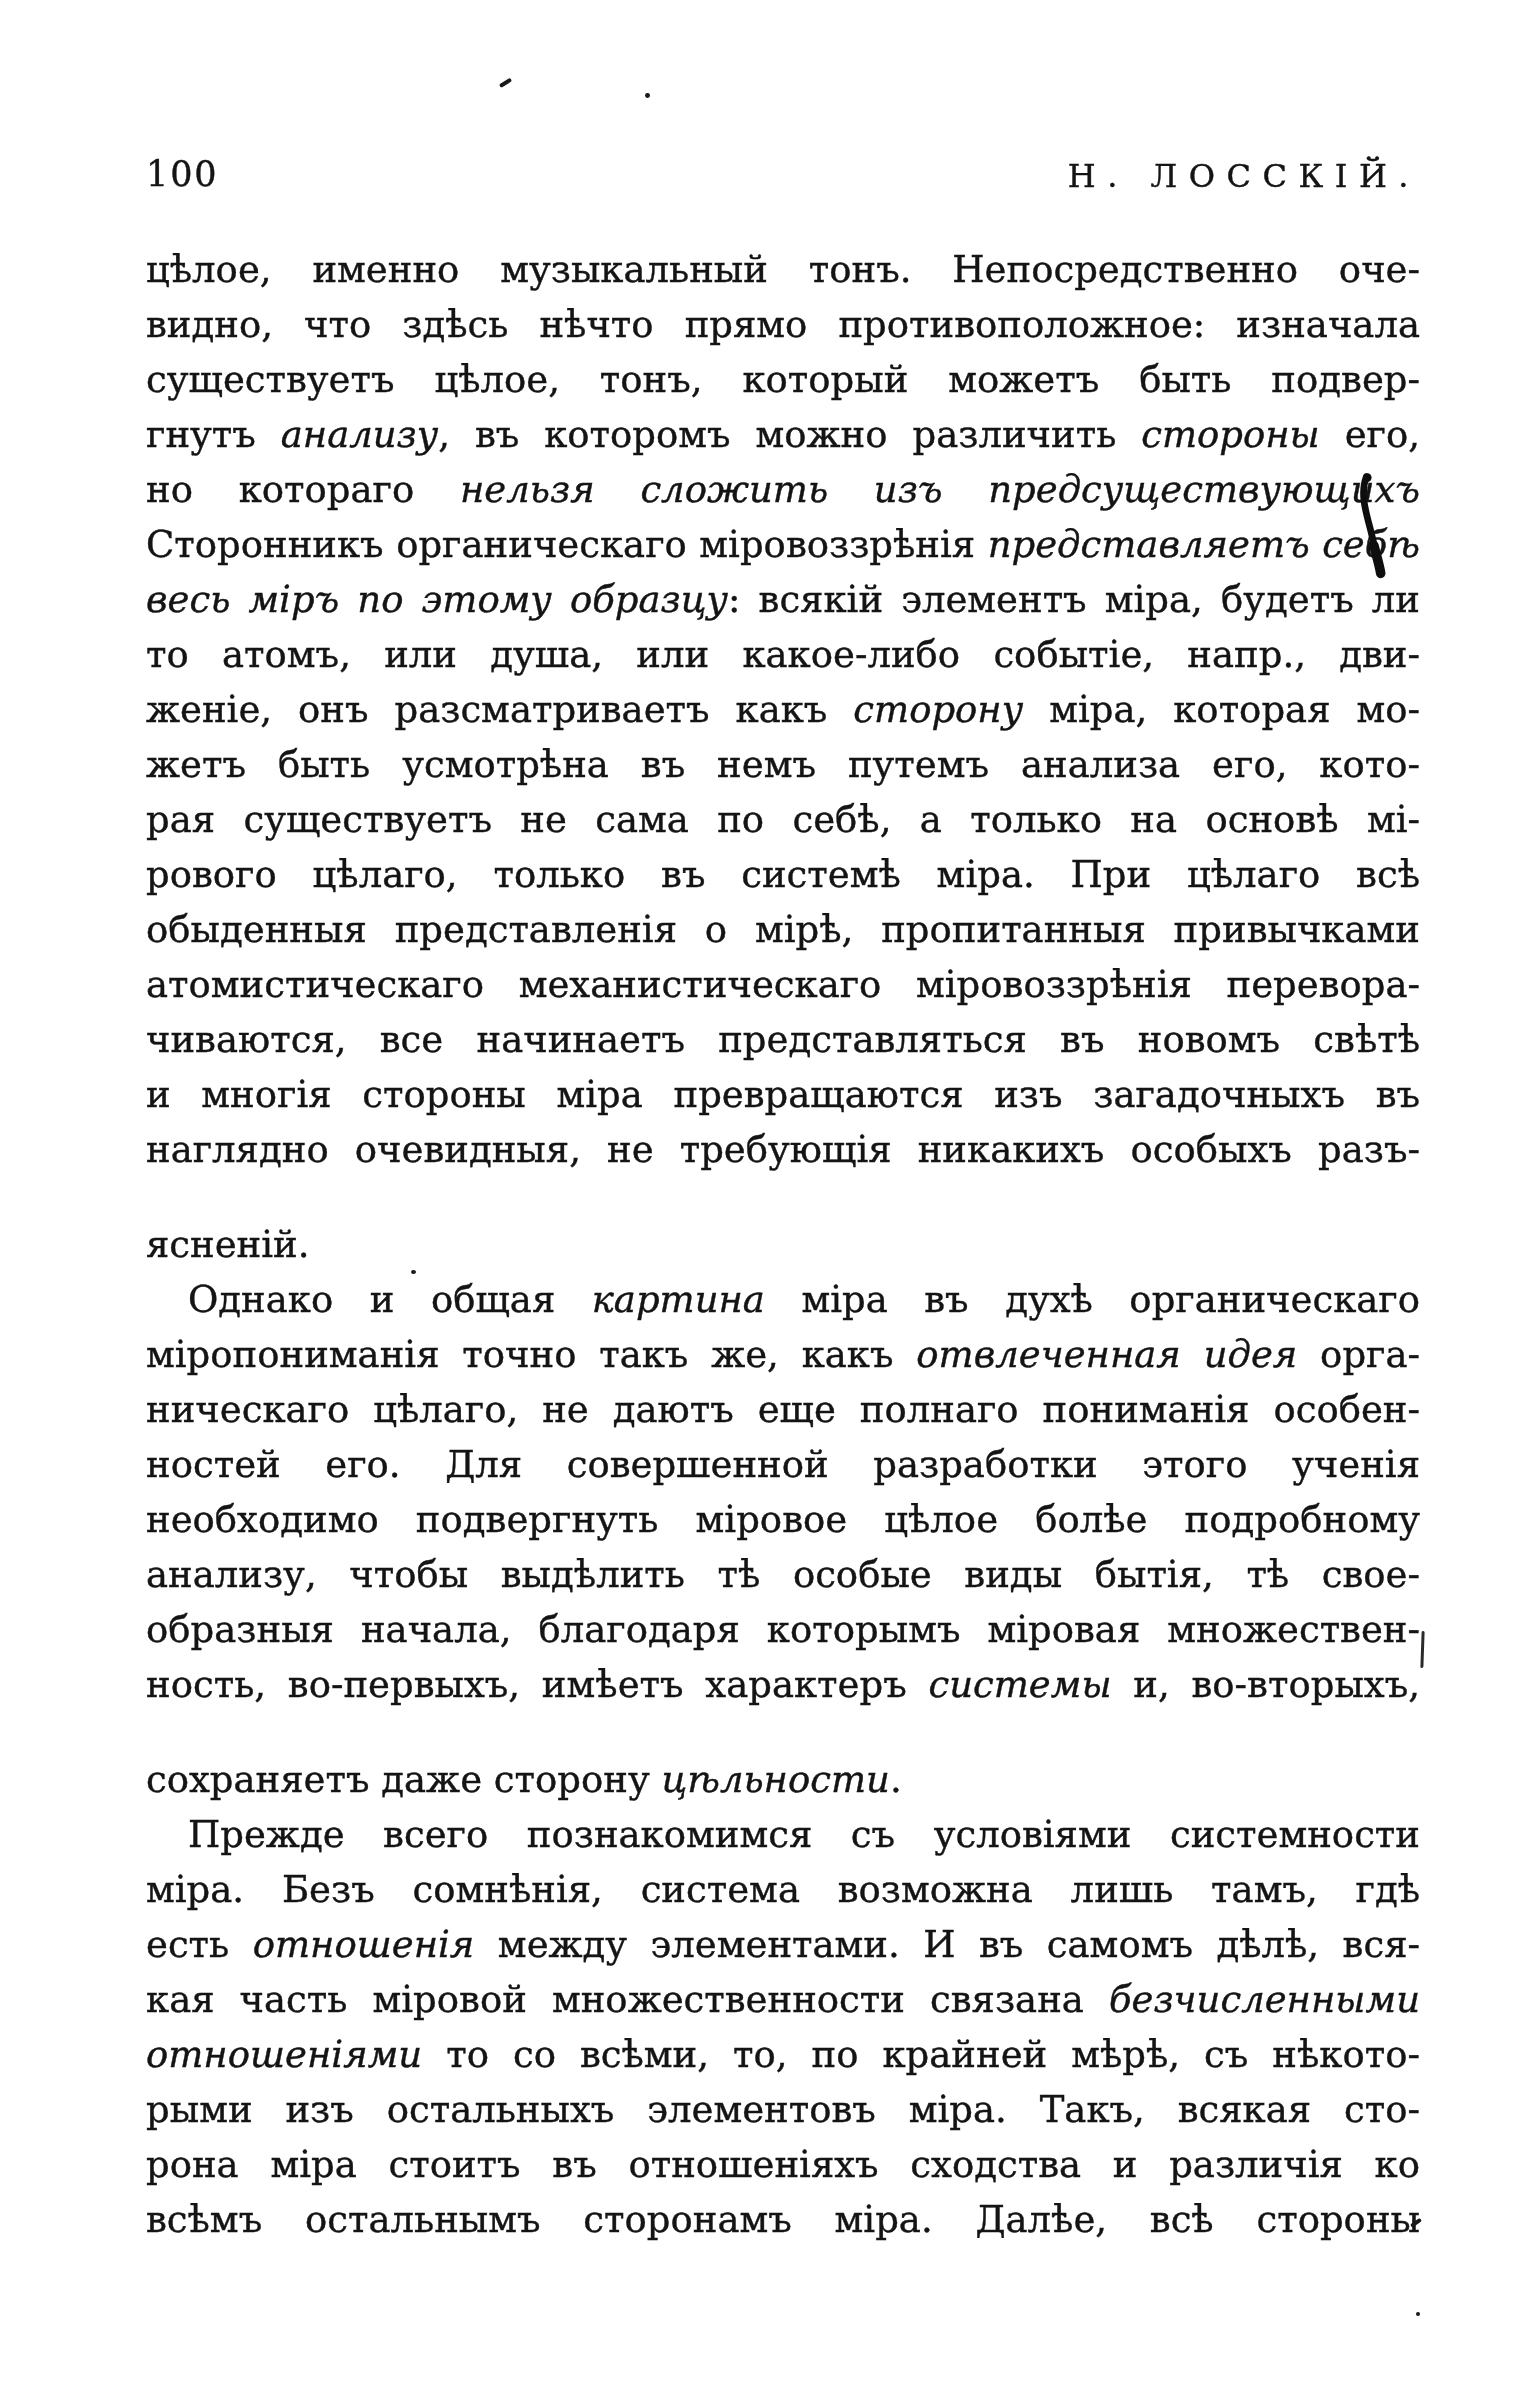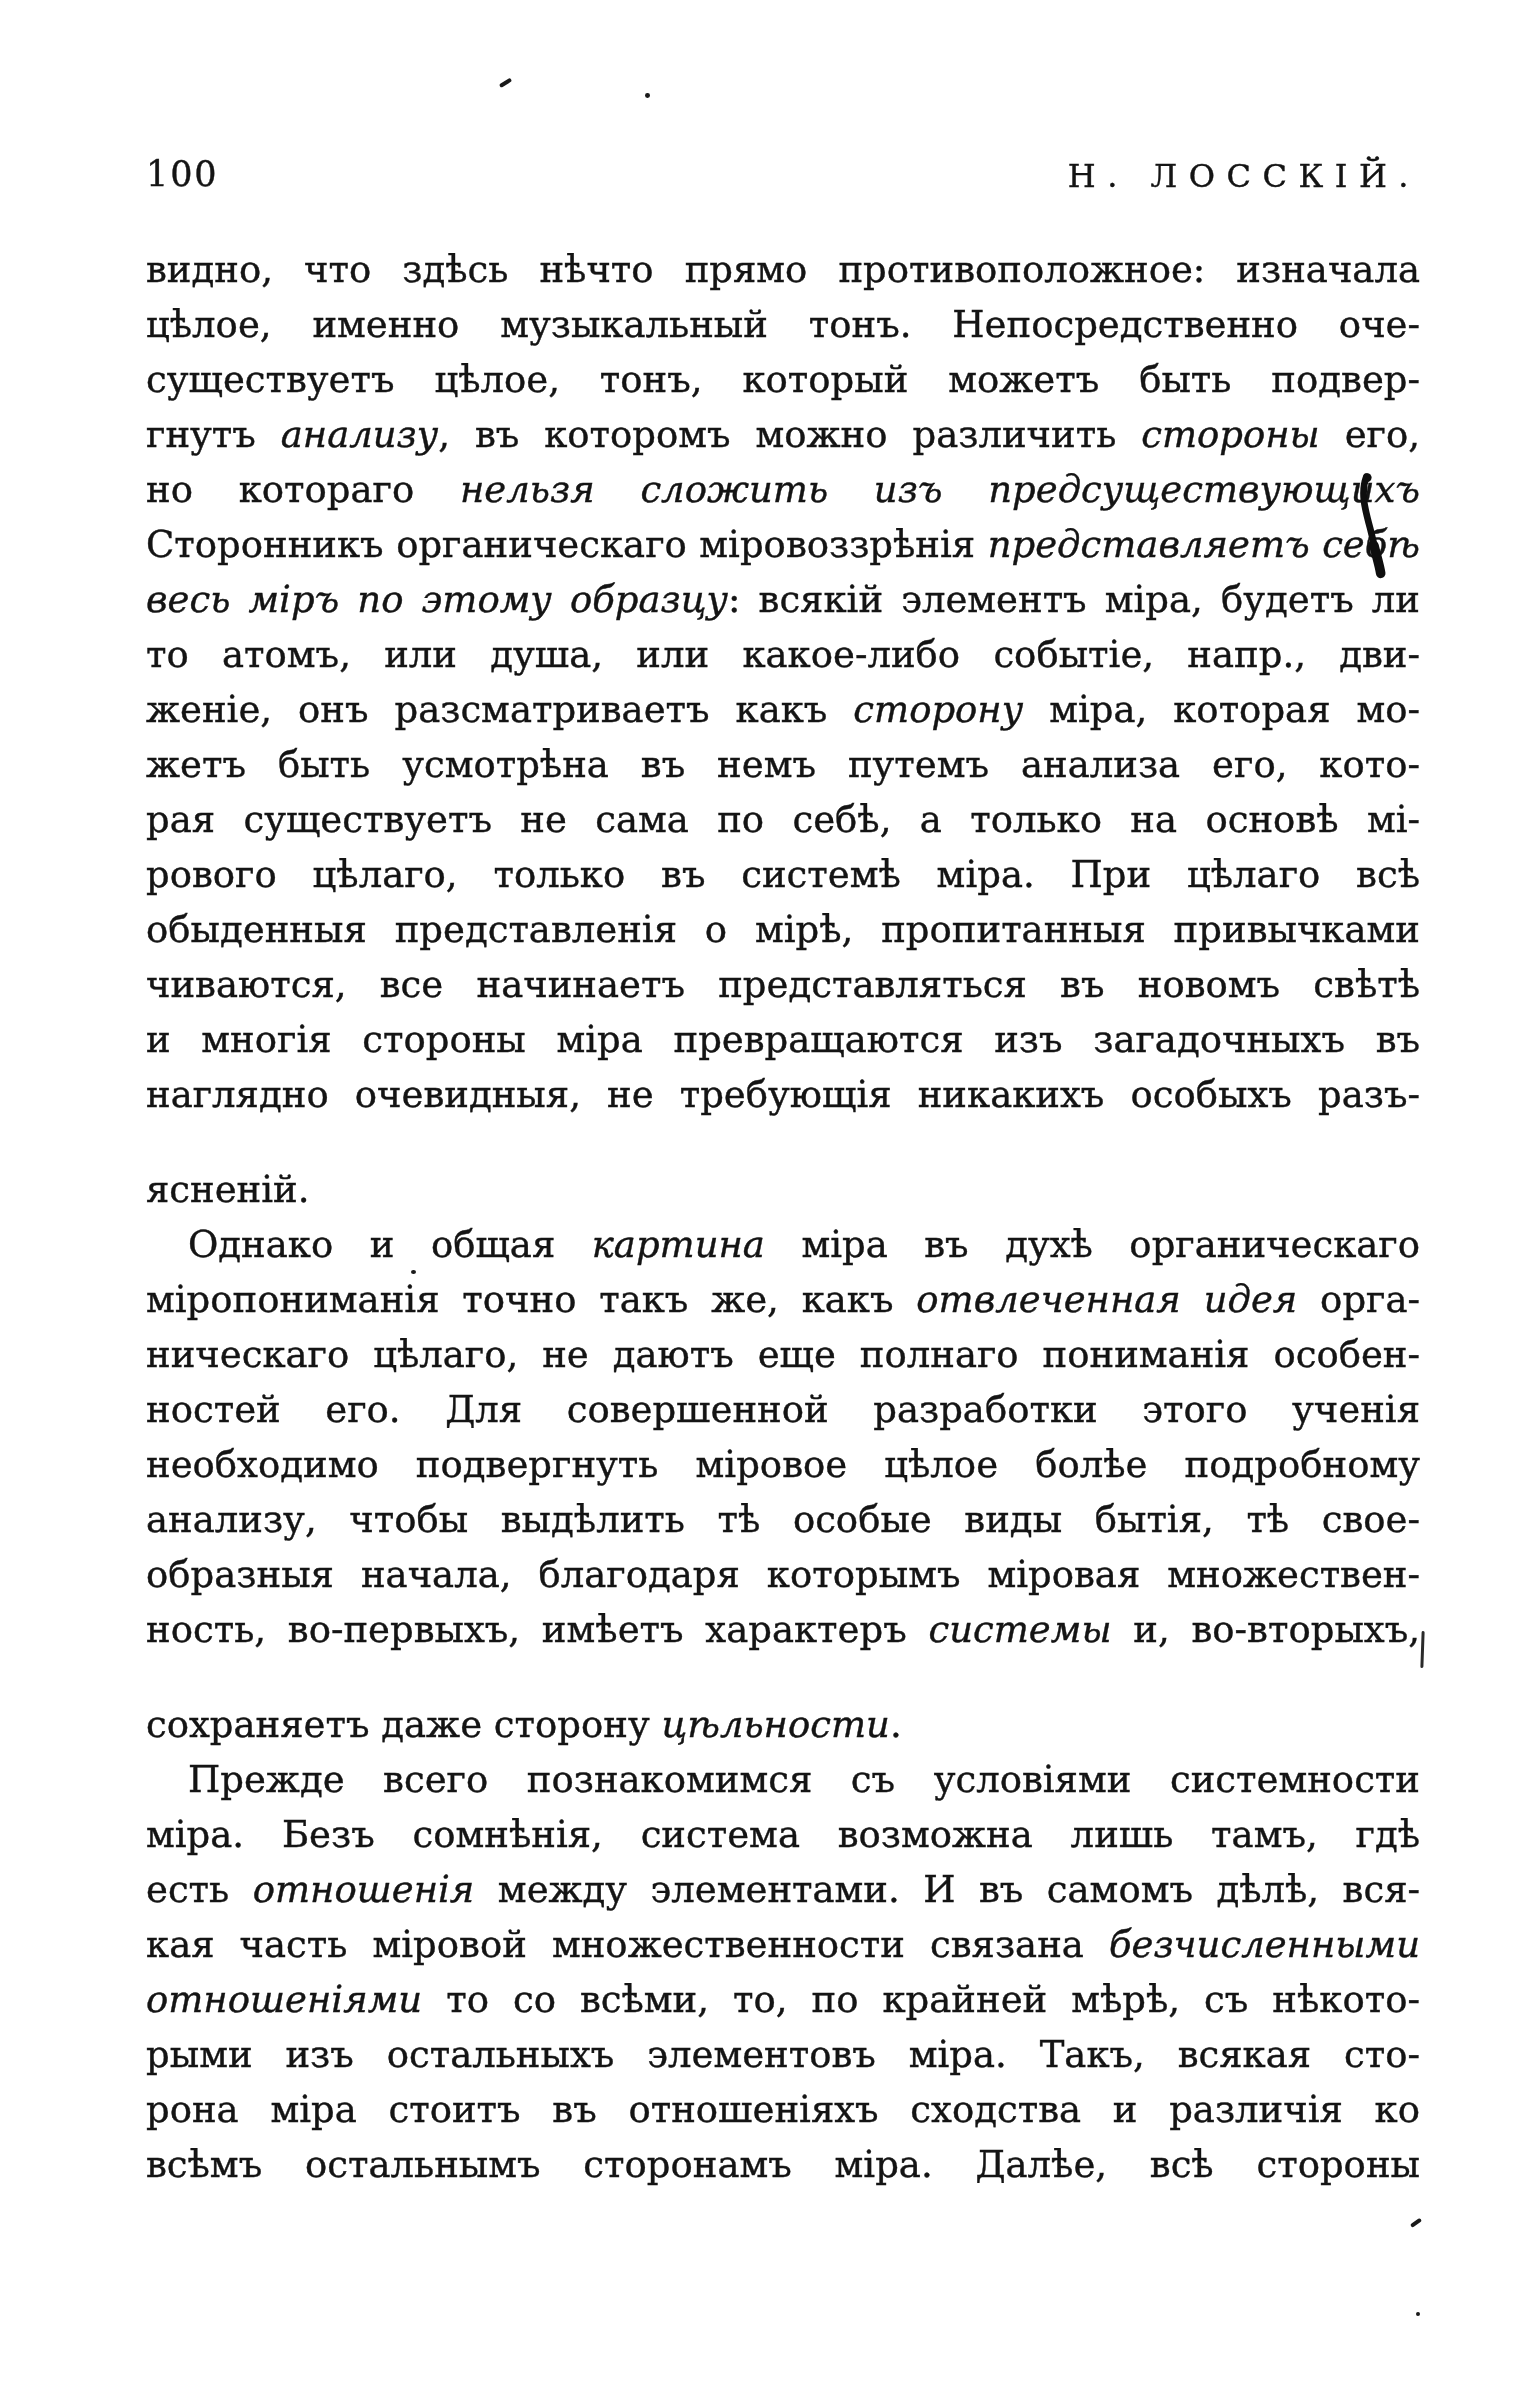--- a/index.html
+++ b/index.html
@@ -90,33 +90,34 @@
 
 <div class="page">
 
   <header class="running-head">
     <span class="pagenum">100</span>
     <span class="title">Н. ЛОССКІЙ.</span>
   </header>
 
   <main class="body-text" id="body-text">
       <div class="paragraph">
+        <div class="line"><span>цѣлое, именно музыкальный тонъ. Непосредственно оче-</span></div>
         <div class="line"><span>видно, что здѣсь нѣчто прямо противоположное: изначала</span></div>
-        <div class="line"><span>цѣлое, именно музыкальный тонъ. Непосредственно оче-</span></div>
         <div class="line"><span>существуетъ цѣлое, тонъ, который можетъ быть подвер-</span></div>
         <div class="line"><span>гнутъ </span><span class="it">анализу</span><span>, въ которомъ можно различить </span><span class="it">стороны</span><span> его,</span></div>
         <div class="line"><span>но котораго </span><span class="it">нельзя сложить изъ предсуществующихъ частей.</span></div>
         <div class="line"><span>Сторонникъ органическаго міровоззрѣнія </span><span class="it">представляетъ себѣ</span></div>
         <div class="line"><span class="it">весь міръ по этому образцу</span><span>: всякій элементъ міра, будетъ ли</span></div>
         <div class="line"><span>то атомъ, или душа, или какое-либо событіе, напр., дви-</span></div>
         <div class="line"><span>женіе, онъ разсматриваетъ какъ </span><span class="it">сторону</span><span> міра, которая мо-</span></div>
         <div class="line"><span>жетъ быть усмотрѣна въ немъ путемъ анализа его, кото-</span></div>
         <div class="line"><span>рая существуетъ не сама по себѣ, а только на основѣ мі-</span></div>
         <div class="line"><span>рового цѣлаго, только въ системѣ міра. При цѣлаго всѣ</span></div>
         <div class="line"><span>обыденныя представленія о мірѣ, пропитанныя привычками</span></div>
+        <div class="line"><span>атомистическаго механистическаго міровоззрѣнія перевора-</span></div>
         <div class="line"><span>чиваются, все начинаетъ представляться въ новомъ свѣтѣ</span></div>
         <div class="line"><span>и многія стороны міра превращаются изъ загадочныхъ въ</span></div>
         <div class="line"><span>наглядно очевидныя, не требующія никакихъ особыхъ разъ-</span></div>
         <div class="line para-end"><span>ясненій.</span></div>
       </div>
       <div class="paragraph">
         <div class="line indent"><span>Однако и общая </span><span class="it">картина</span><span> міра въ духѣ органическаго</span></div>
         <div class="line"><span>міропониманія точно такъ же, какъ </span><span class="it">отвлеченная идея</span><span> орга-</span></div>
         <div class="line"><span>ническаго цѣлаго, не даютъ еще полнаго пониманія особен-</span></div>
         <div class="line"><span>ностей его. Для совершенной разработки этого ученія</span></div>

